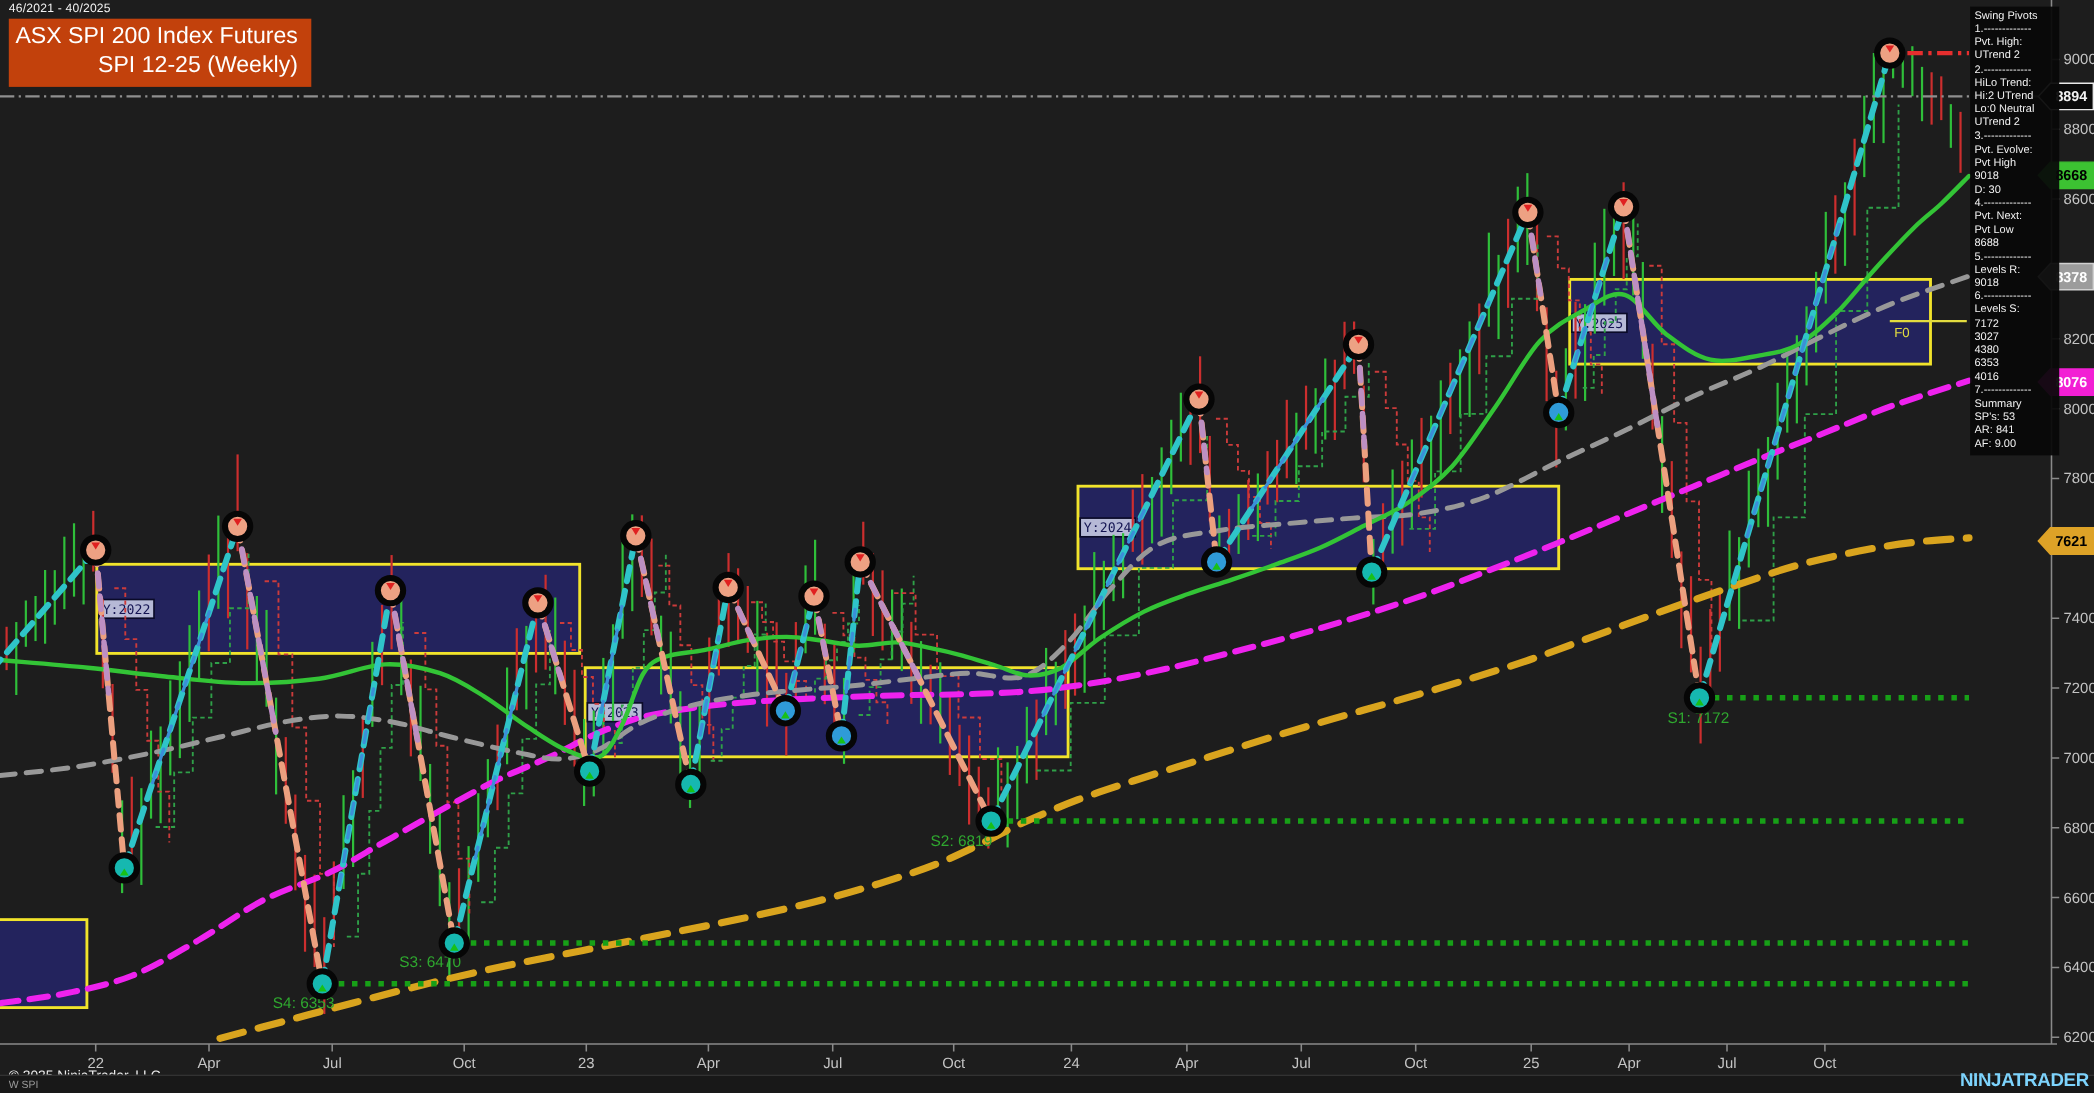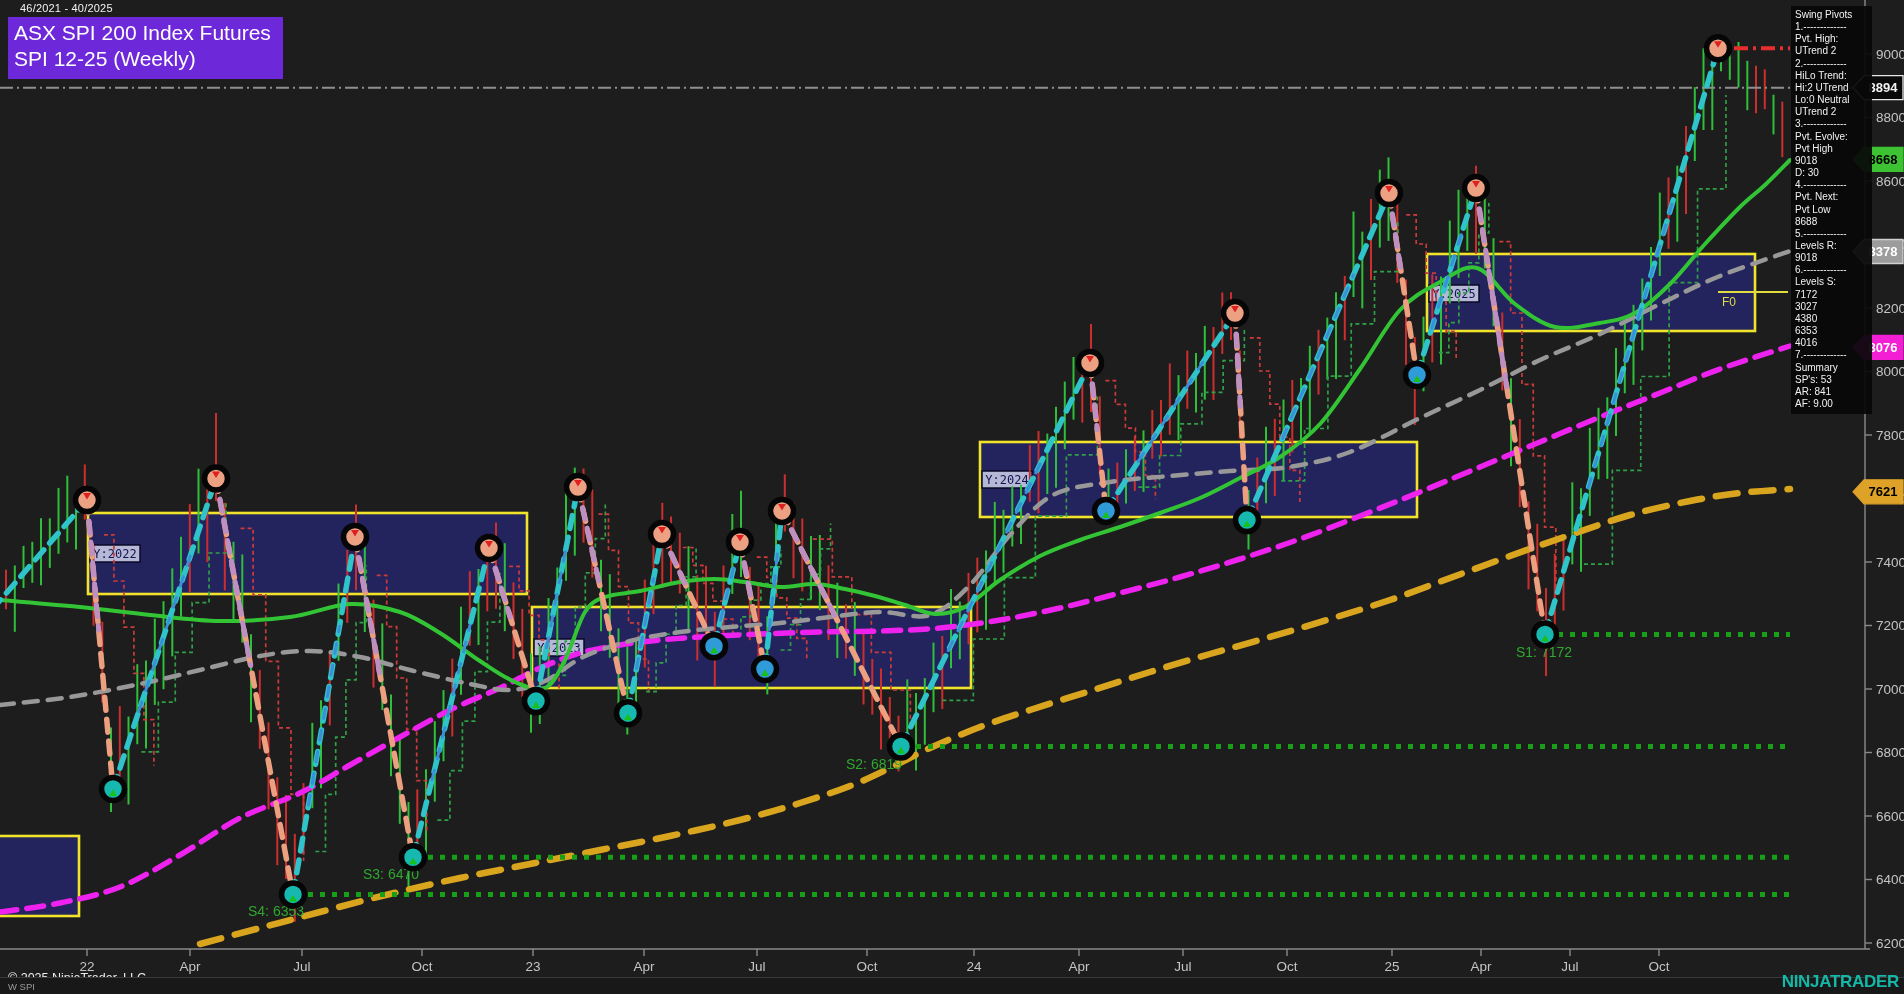--- a/index.html
+++ b/index.html
@@ -1,30 +1,30 @@
 <!DOCTYPE html>
 <html><head>
 <meta charset="utf-8">
 <style>
   html,body{margin:0;padding:0;background:#111;}
   #stage{position:relative;width:1904px;height:994px;background:#1d1d1d;overflow:hidden;
          font-family:"Liberation Sans",sans-serif;}
   #chart-svg{position:absolute;left:0;top:0;}
-  .period{position:absolute;left:20px;top:2px;color:#f2f2f2;font-size:11px;letter-spacing:.2px;}
-  .titlebox{position:absolute;left:8px;top:17px;background:#6d28d9;color:#fff;
+  .period{position:absolute;left:8px;top:2px;color:#f2f2f2;font-size:11px;letter-spacing:.2px;}
+  .titlebox{position:absolute;left:8px;top:17px;background:#c2410c;color:#fff;
             padding:3px 12px 6px 6px;line-height:1.25;}
   .titlebox .t1{font-size:21px;}
-  .titlebox .t2{font-size:21px;}
+  .titlebox .t2{font-size:21px;text-align:right;}
   .panel{position:absolute;left:1791px;top:6px;width:81px;background:rgba(9,9,9,.94);
          color:#f2f2f2;font-size:10px;line-height:12.15px;padding:3px 0 4px 4px;box-sizing:border-box;}
   .panel .pl{white-space:nowrap;overflow:hidden;}
   .copyright{position:absolute;left:8px;top:927px;color:#ededed;font-size:12.5px;margin-top:44px;}
   .series-strip{position:absolute;left:0;top:977px;width:1904px;height:17px;background:#181818;border-top:1px solid #3a3a3a;}
   .series-tab{position:absolute;left:8px;top:981px;color:#9a9a9a;font-size:9.5px;text-align:center;}
-  .brand{position:absolute;right:5px;top:972px;color:#14b8a6;font-size:17px;font-weight:bold;letter-spacing:-.3px;}
+  .brand{position:absolute;right:5px;top:972px;color:#7dd3fc;font-size:17px;font-weight:bold;letter-spacing:-.3px;}
 </style>
 </head>
 <body>
 
 <div id="stage">
   <svg id="chart-svg" width="1904" height="994" viewBox="0 0 1904 994">
       <rect x="0" y="0" width="1904" height="994" fill="#1d1d1d"></rect>
       <g>
         <rect x="-12" y="836" width="91" height="80" fill="rgba(35,35,98,0.93)" stroke="#f1e32b" stroke-width="2.6"></rect>
         <rect x="88" y="513" width="439" height="81" fill="rgba(35,35,98,0.93)" stroke="#f1e32b" stroke-width="2.6"></rect>

